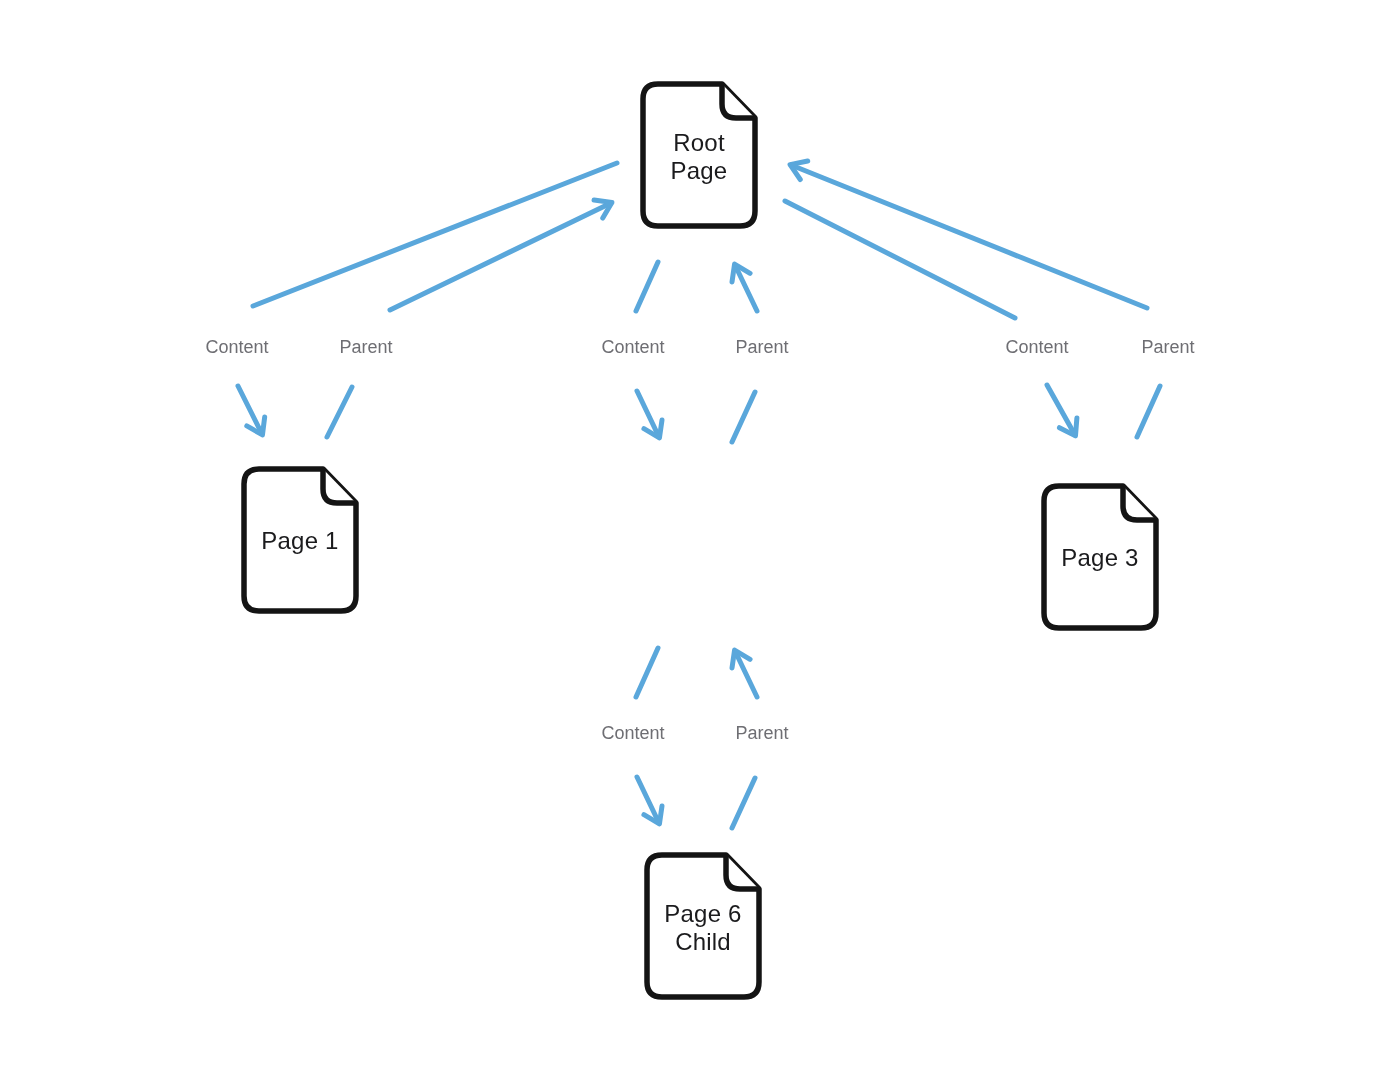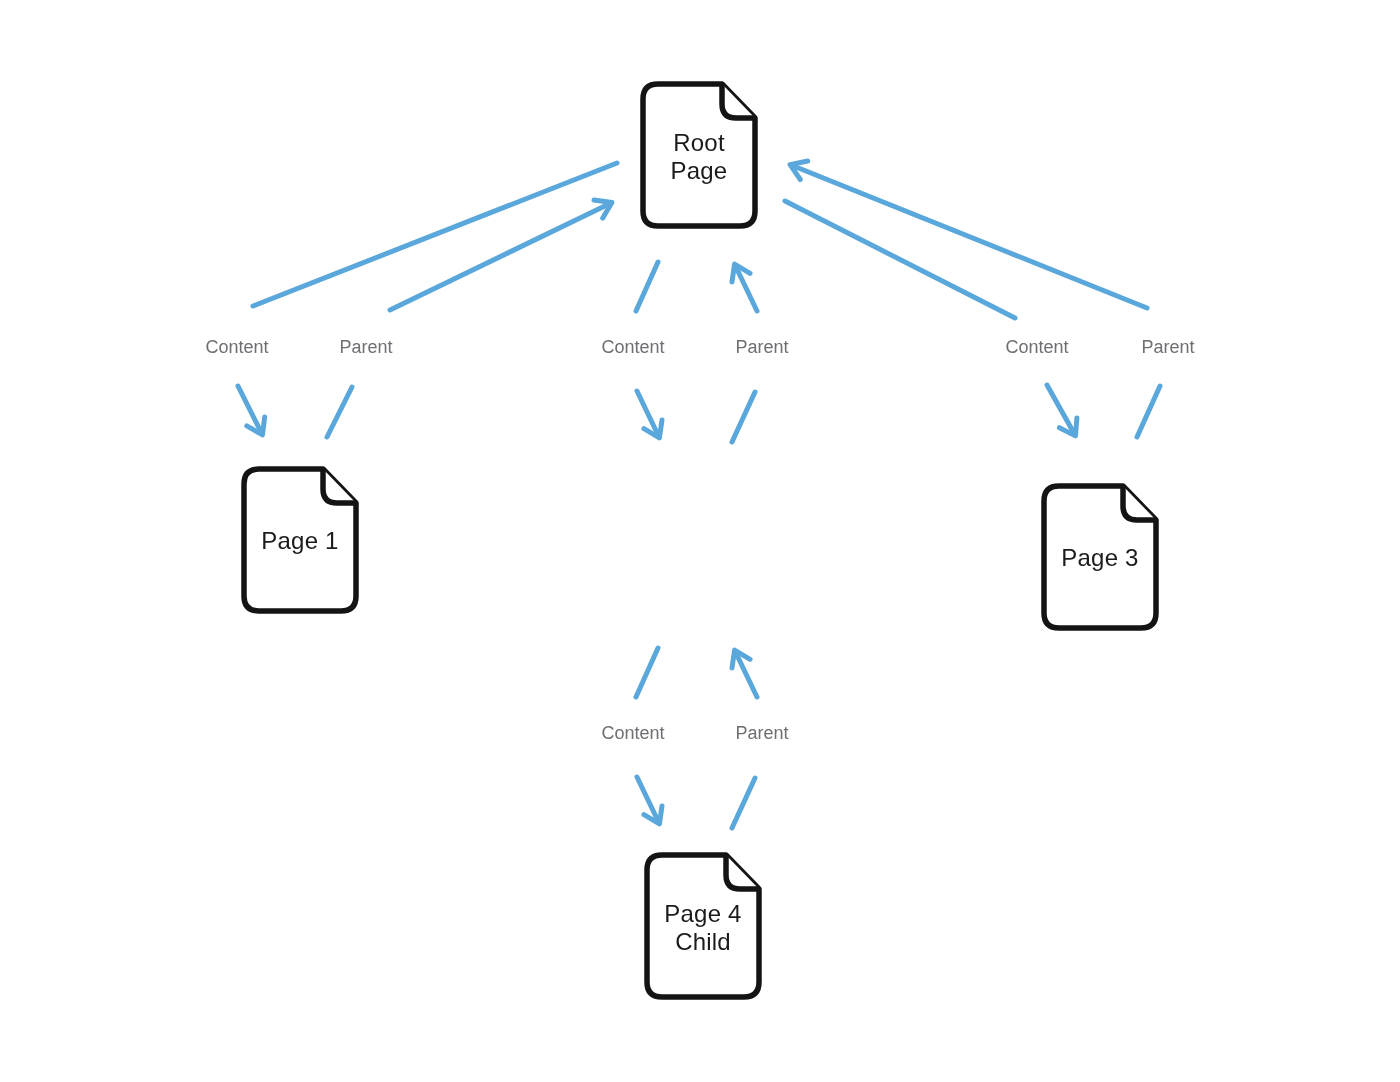--- a/index.html
+++ b/index.html
@@ -105,21 +105,21 @@
       <path class="doc-fold" d="M 82 3 V 23 Q 82 37 96 37 H 115"></path>
     </svg>
     <div class="node-label">Page 3</div>
   </div>
 
   <div class="node" style="left:644px;top:852px;">
     <svg viewBox="0 0 118 148">
       <path class="doc-outline" d="M 82 3 H 18 Q 3 3 3 18 V 130 Q 3 145 18 145 H 100 Q 115 145 115 130 V 37 Z"></path>
       <path class="doc-fold" d="M 82 3 V 23 Q 82 37 96 37 H 115"></path>
     </svg>
-    <div class="node-label">Page 4 Child</div>
+    <div class="node-label">Page 6 Child</div>
   </div>
 
   <div class="edge-label" style="left:237px;top:347px;">Content</div>
   <div class="edge-label" style="left:366px;top:347px;">Parent</div>
 
   <div class="edge-label" style="left:633px;top:347px;">Content</div>
   <div class="edge-label" style="left:762px;top:347px;">Parent</div>
 
   <div class="edge-label" style="left:1037px;top:347px;">Content</div>
   <div class="edge-label" style="left:1168px;top:347px;">Parent</div>

